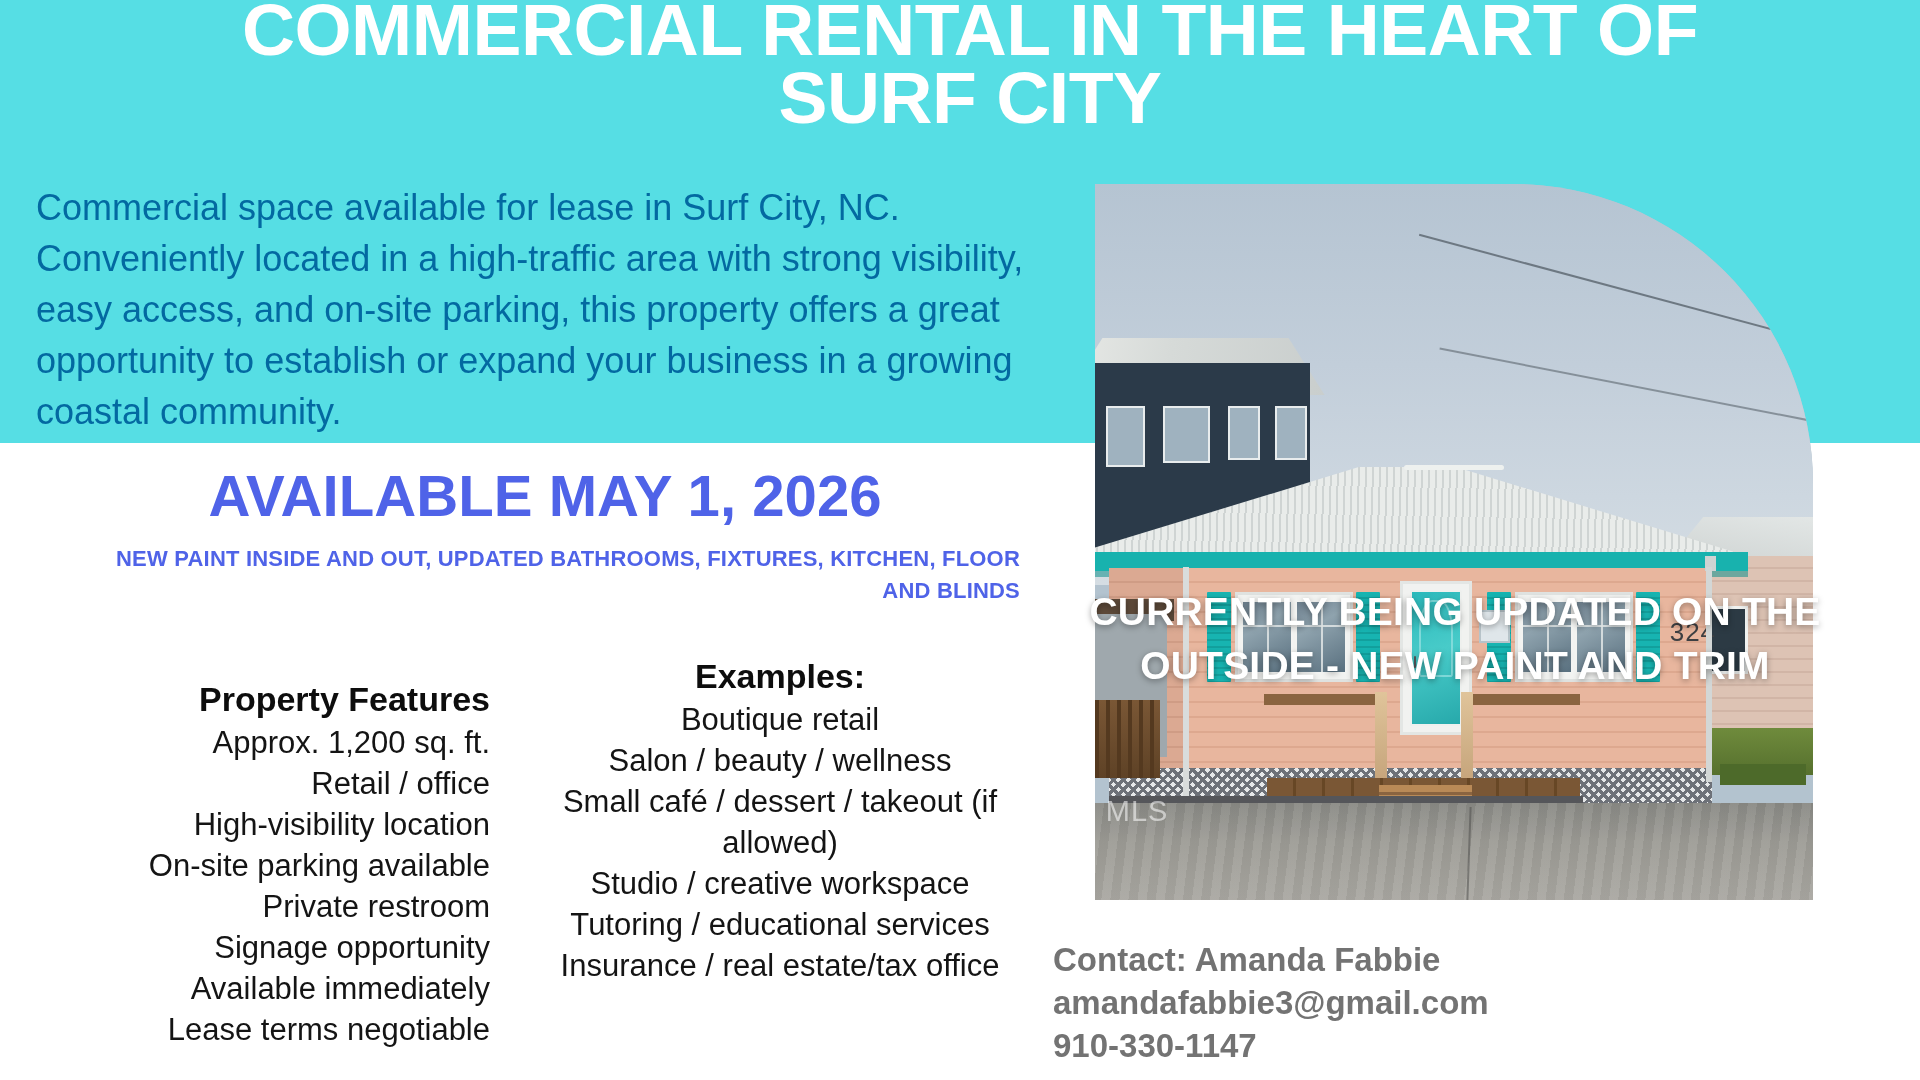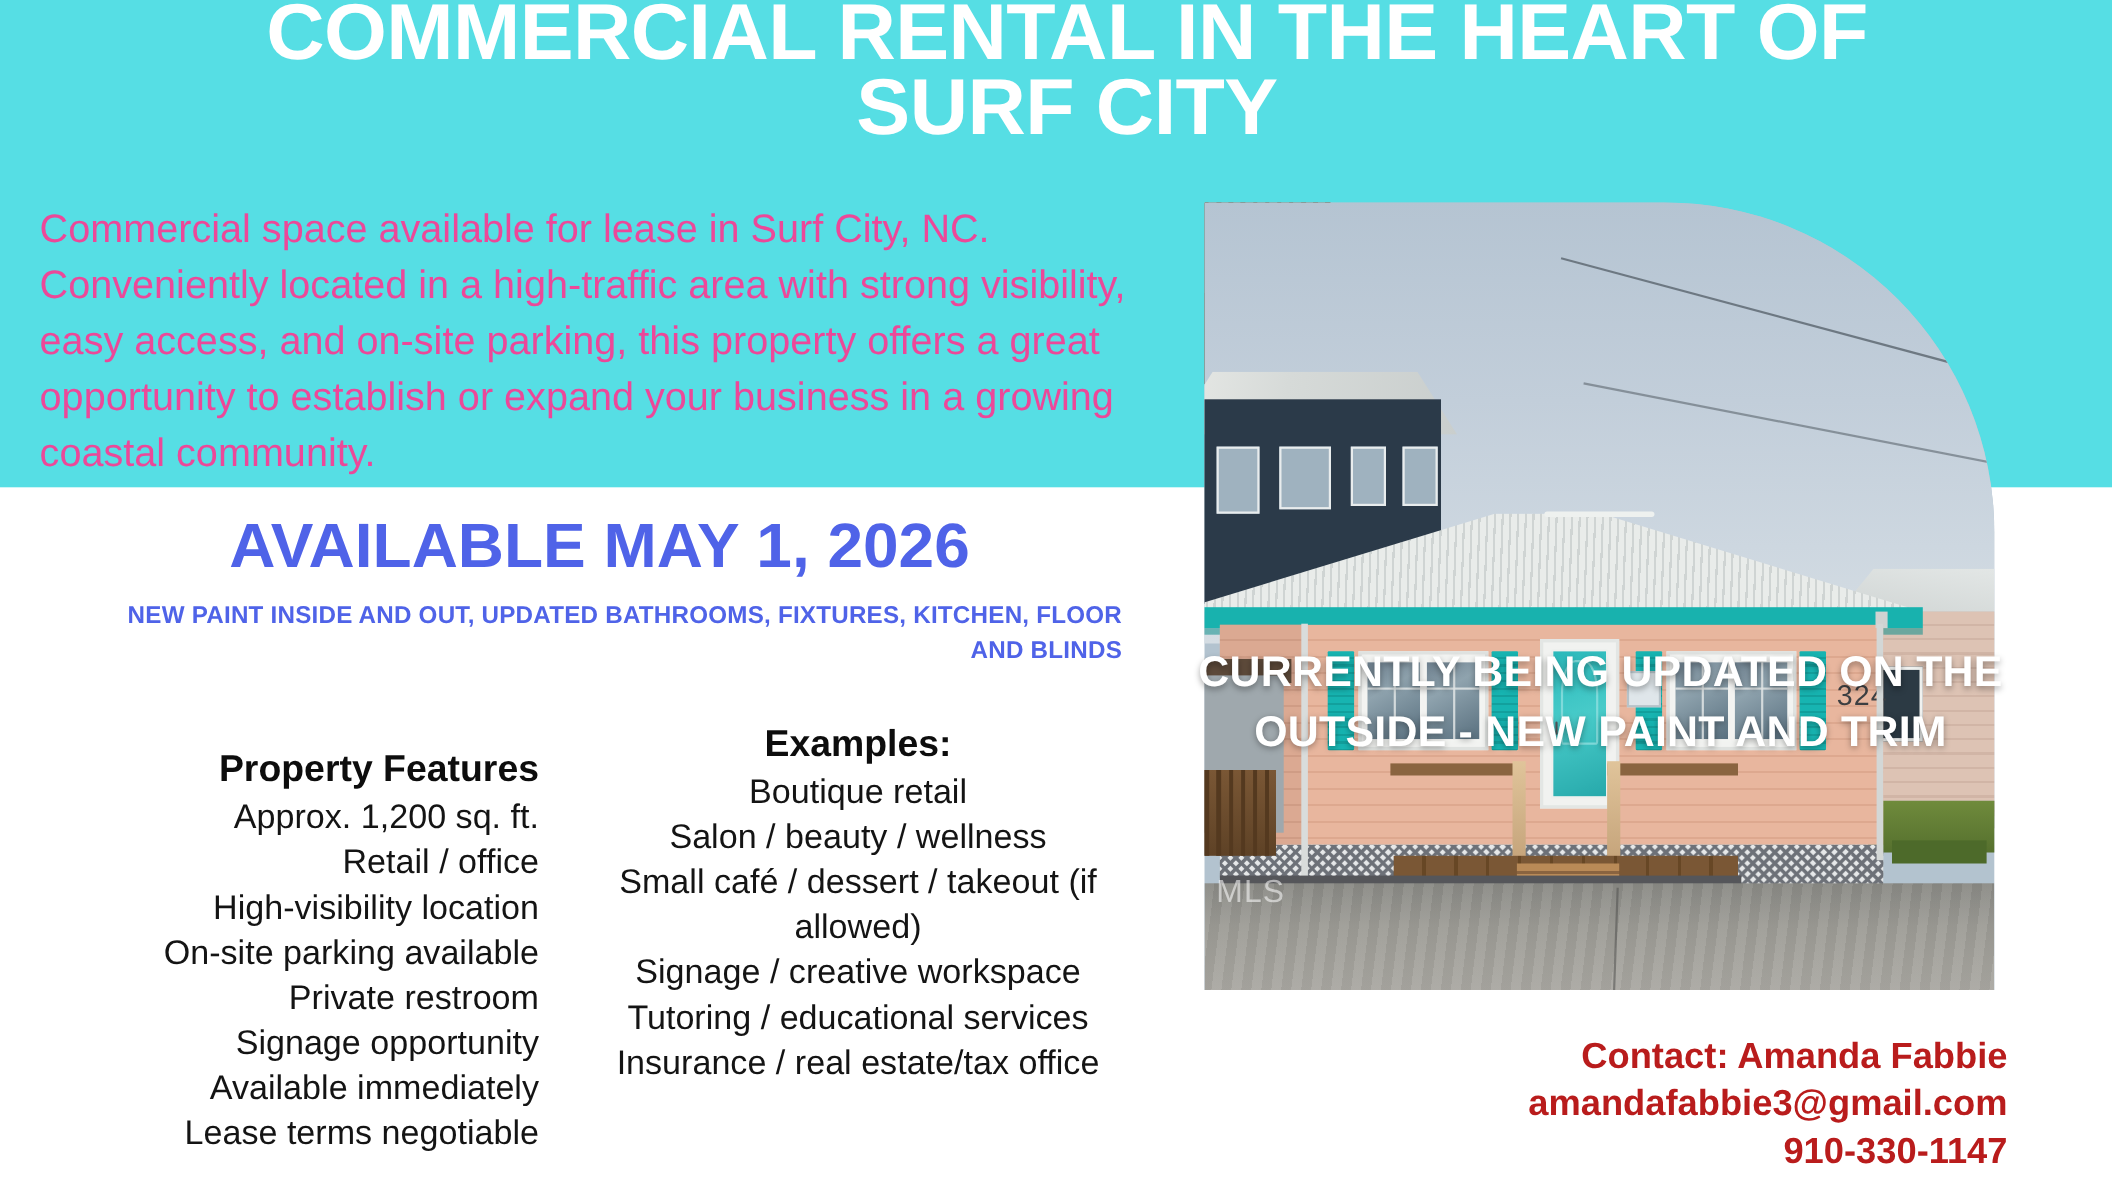--- a/index.html
+++ b/index.html
@@ -41,21 +41,21 @@
     white-space:normal;
     text-transform:uppercase;
   }
   #headline .hl-line { display:block; }
 
   
   #intro {
     position:absolute;
     left:36px; top:182px;
     width:1030px;
-    color:#ec4899;
+    color:#0369a1;
     font-family:"Liberation Sans Narrow","Liberation Sans",sans-serif;
     font-size:36px;
     line-height:51px;
     font-weight:400;
   }
 
   
   #available {
     position:absolute;
     left:40px; top:466px;
@@ -431,24 +431,24 @@
     font-weight:bold;
     font-size:39px;
     line-height:54px;
     text-shadow:0 2px 6px rgba(0,0,0,.35);
     letter-spacing:0.2px;
   }
 
   
   #contact {
     position:absolute;
-    left:1085px; top:938px;
+    left:1053px; top:938px;
     width:740px;
-    text-align:right;
-    color:#b91c1c;
+    text-align:left;
+    color:#737373;
     font-family:"Liberation Sans Narrow","Liberation Sans",sans-serif;
     font-weight:bold;
     font-size:33px;
     line-height:43px;
   }
 </style>
 </head>
 <body>
 
 <div id="poster">
@@ -476,21 +476,21 @@
     <div class="col-item">Signage opportunity</div>
     <div class="col-item">Available immediately</div>
     <div class="col-item">Lease terms negotiable</div>
   </div>
 
   <div id="col-examples">
     <div class="col-head">Examples:</div>
     <div class="col-item">Boutique retail</div>
     <div class="col-item">Salon / beauty / wellness</div>
     <div class="col-item">Small café / dessert / takeout (if allowed)</div>
-    <div class="col-item">Signage / creative workspace</div>
+    <div class="col-item">Studio / creative workspace</div>
     <div class="col-item">Tutoring / educational services</div>
     <div class="col-item">Insurance / real estate/tax office</div>
   </div>
 
   <div id="photo">
     <div class="scene">
       <div class="sky"></div>
       <div class="wire"></div>
       <div class="wire2"></div>
 

